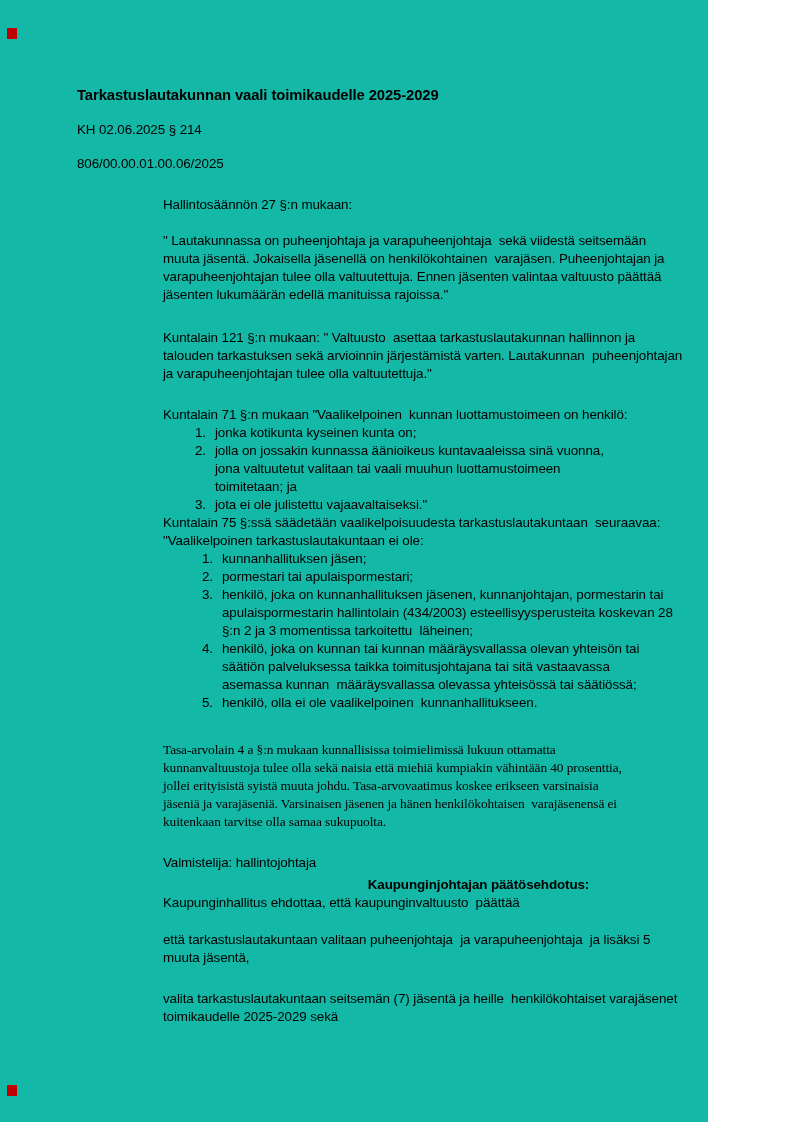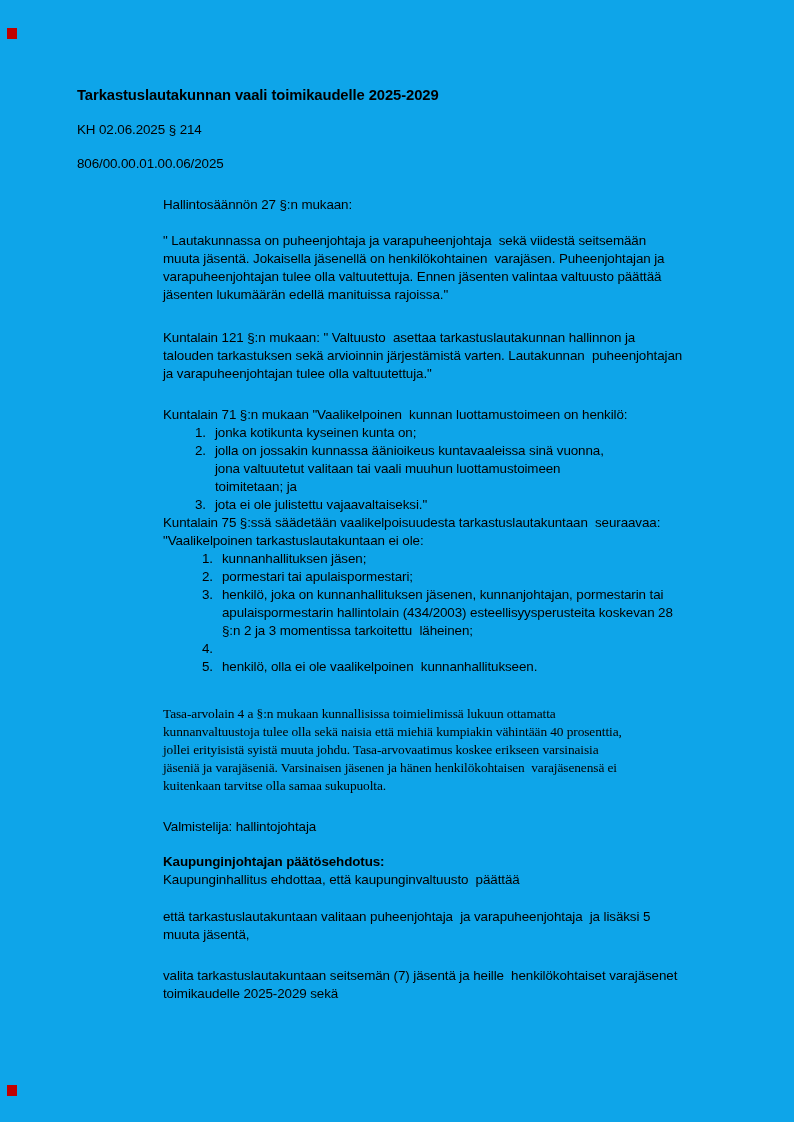--- a/index.html
+++ b/index.html
@@ -1,20 +1,20 @@
 <!DOCTYPE html>
 <html><head>
 <meta charset="utf-8">
 <style>
   html, body { margin: 0; padding: 0; background: #ffffff; }
   .page {
     position: relative;
-    width: 794px;
+    width: 708px;
     height: 1122px;
-    background: #0ea5e9;
+    background: #14b8a6;
     color: #000000;
     font-family: "Liberation Sans", sans-serif;
     font-size: 13.4px;
     line-height: 18px;
     letter-spacing: -0.1px;
     box-sizing: border-box;
     padding: 86px 0 0 77px;
     overflow: hidden;
   }
   .red-mark {
@@ -33,21 +33,21 @@
     letter-spacing: -0.1px;
     white-space: pre;
   }
   .meta { margin-top: 17px; }
   .meta div { white-space: pre; margin-top: 16px; }
   .body-block { margin-left: 86px; margin-top: 23px; width: 631px; }
   .para { margin: 0; white-space: pre; }
   .bold { font-weight: bold; }
   .mt0  { margin-top: 0; }
   .mt15 { margin-top: 0; }
-  .mt17 { margin-top: 17px; }
+  .mt17 { margin-top: 4px; text-align: center; }
   .mt18 { margin-top: 18px; }
   .mt19 { margin-top: 19px; }
   .mt23 { margin-top: 23px; }
   .mt25 { margin-top: 25px; }
   .mt29 { margin-top: 29px; font-family: Liberation Serif, serif; }
   .num-list { margin: 0; }
   .num-list.indent1 { padding-left: 32px; }
   .num-list.indent2 { padding-left: 39px; }
   .li { display: flex; }
   .li .num { flex: none; width: 20px; white-space: pre; }
@@ -113,20 +113,23 @@
         <span class="txt">pormestari tai apulaispormestari;</span>
       </div>
       <div class="li">
         <span class="num">3.</span>
         <span class="txt">henkilö, joka on kunnanhallituksen jäsenen, kunnanjohtajan, pormestarin tai
 apulaispormestarin hallintolain (434/2003) esteellisyysperusteita koskevan 28
 §:n 2 ja 3 momentissa tarkoitettu  läheinen;</span>
       </div>
       <div class="li">
         <span class="num">4.</span>
+        <span class="txt">henkilö, joka on kunnan tai kunnan määräysvallassa olevan yhteisön tai
+säätiön palveluksessa taikka toimitusjohtajana tai sitä vastaavassa
+asemassa kunnan  määräysvallassa olevassa yhteisössä tai säätiössä;</span>
       </div>
       <div class="li">
         <span class="num">5.</span>
         <span class="txt">henkilö, olla ei ole vaalikelpoinen  kunnanhallitukseen.</span>
       </div>
     </div>
 
     <p class="para mt29">Tasa-arvolain 4 a §:n mukaan kunnallisissa toimielimissä lukuun ottamatta
 kunnanvaltuustoja tulee olla sekä naisia että miehiä kumpiakin vähintään 40 prosenttia,
 jollei erityisistä syistä muuta johdu. Tasa-arvovaatimus koskee erikseen varsinaisia

